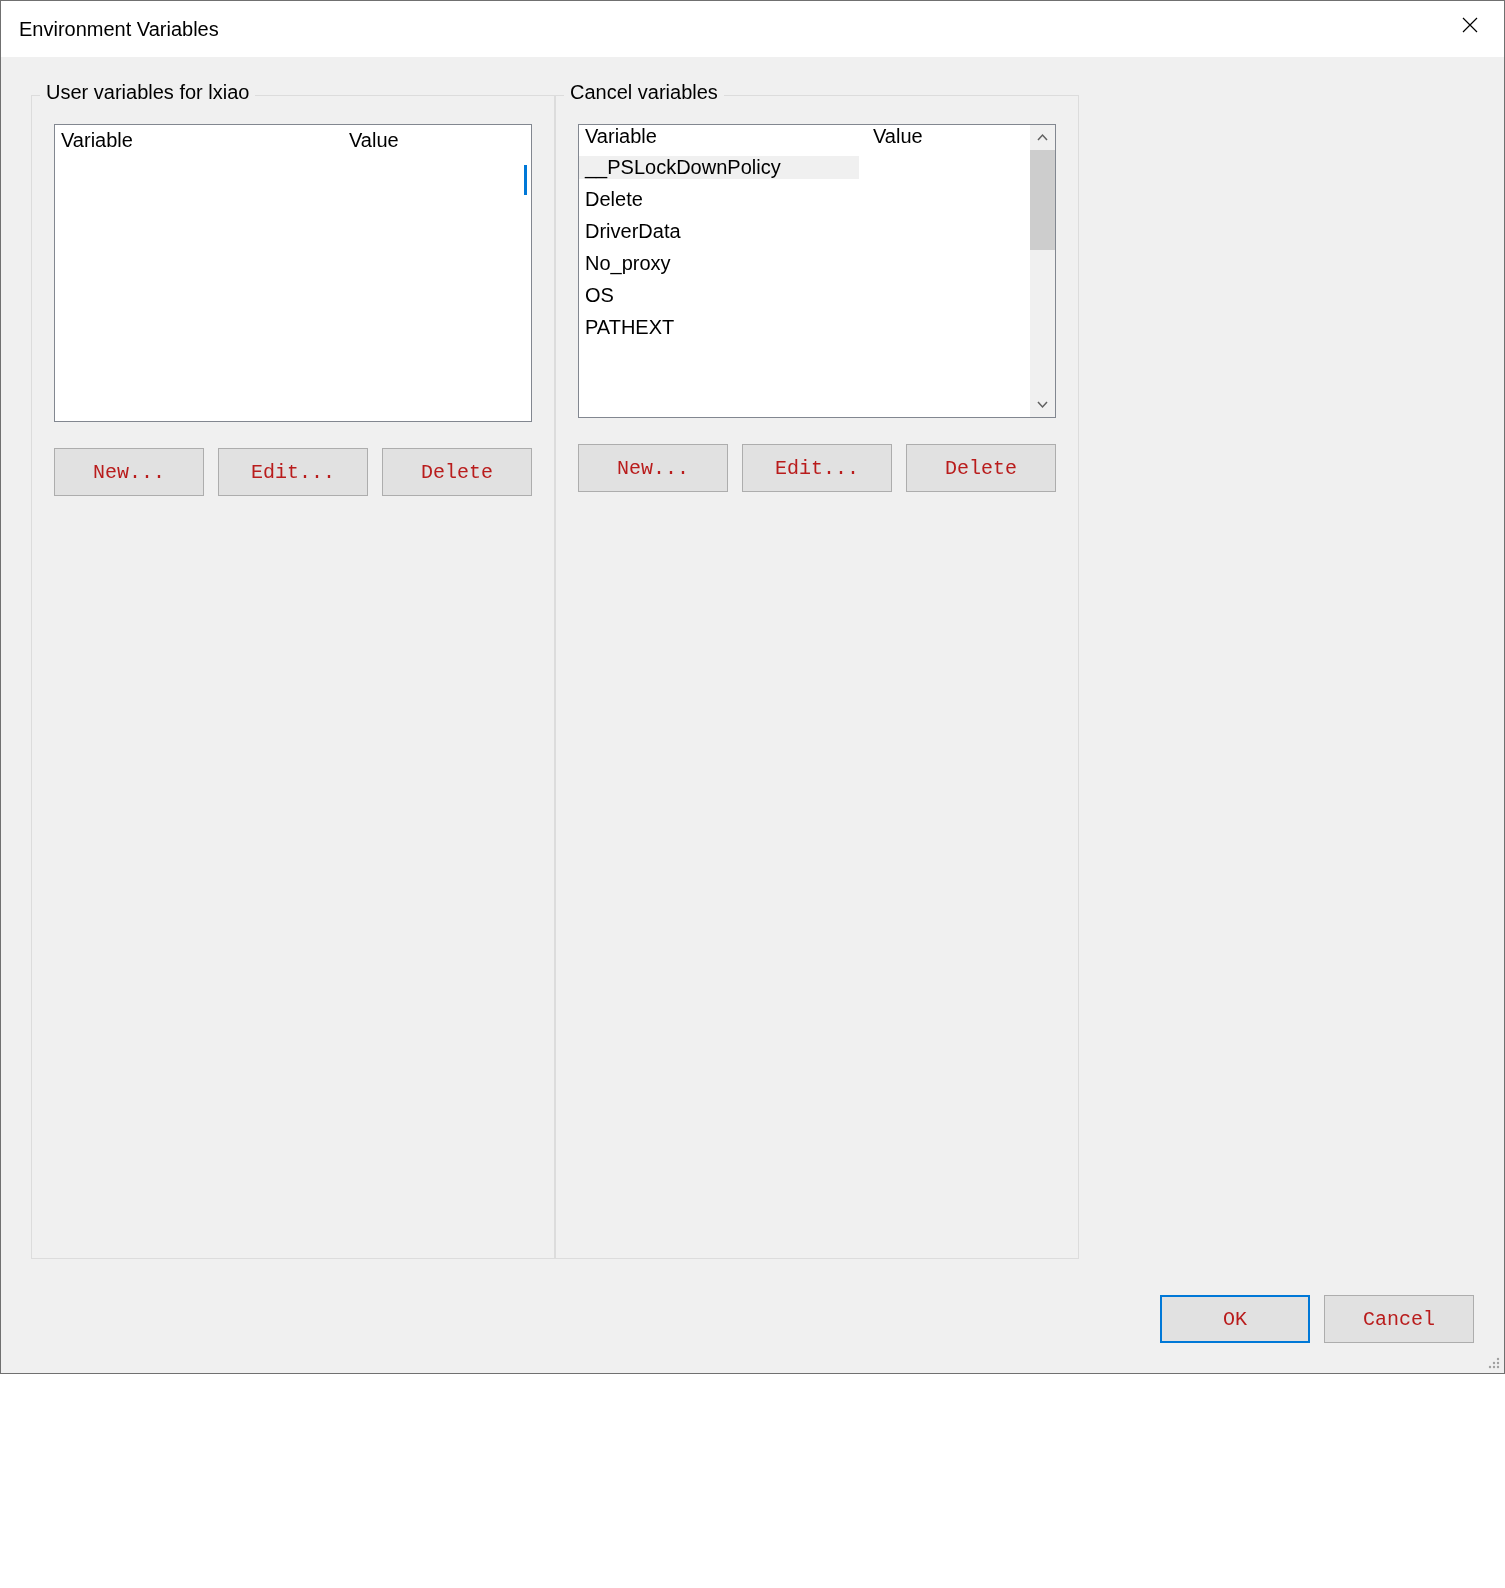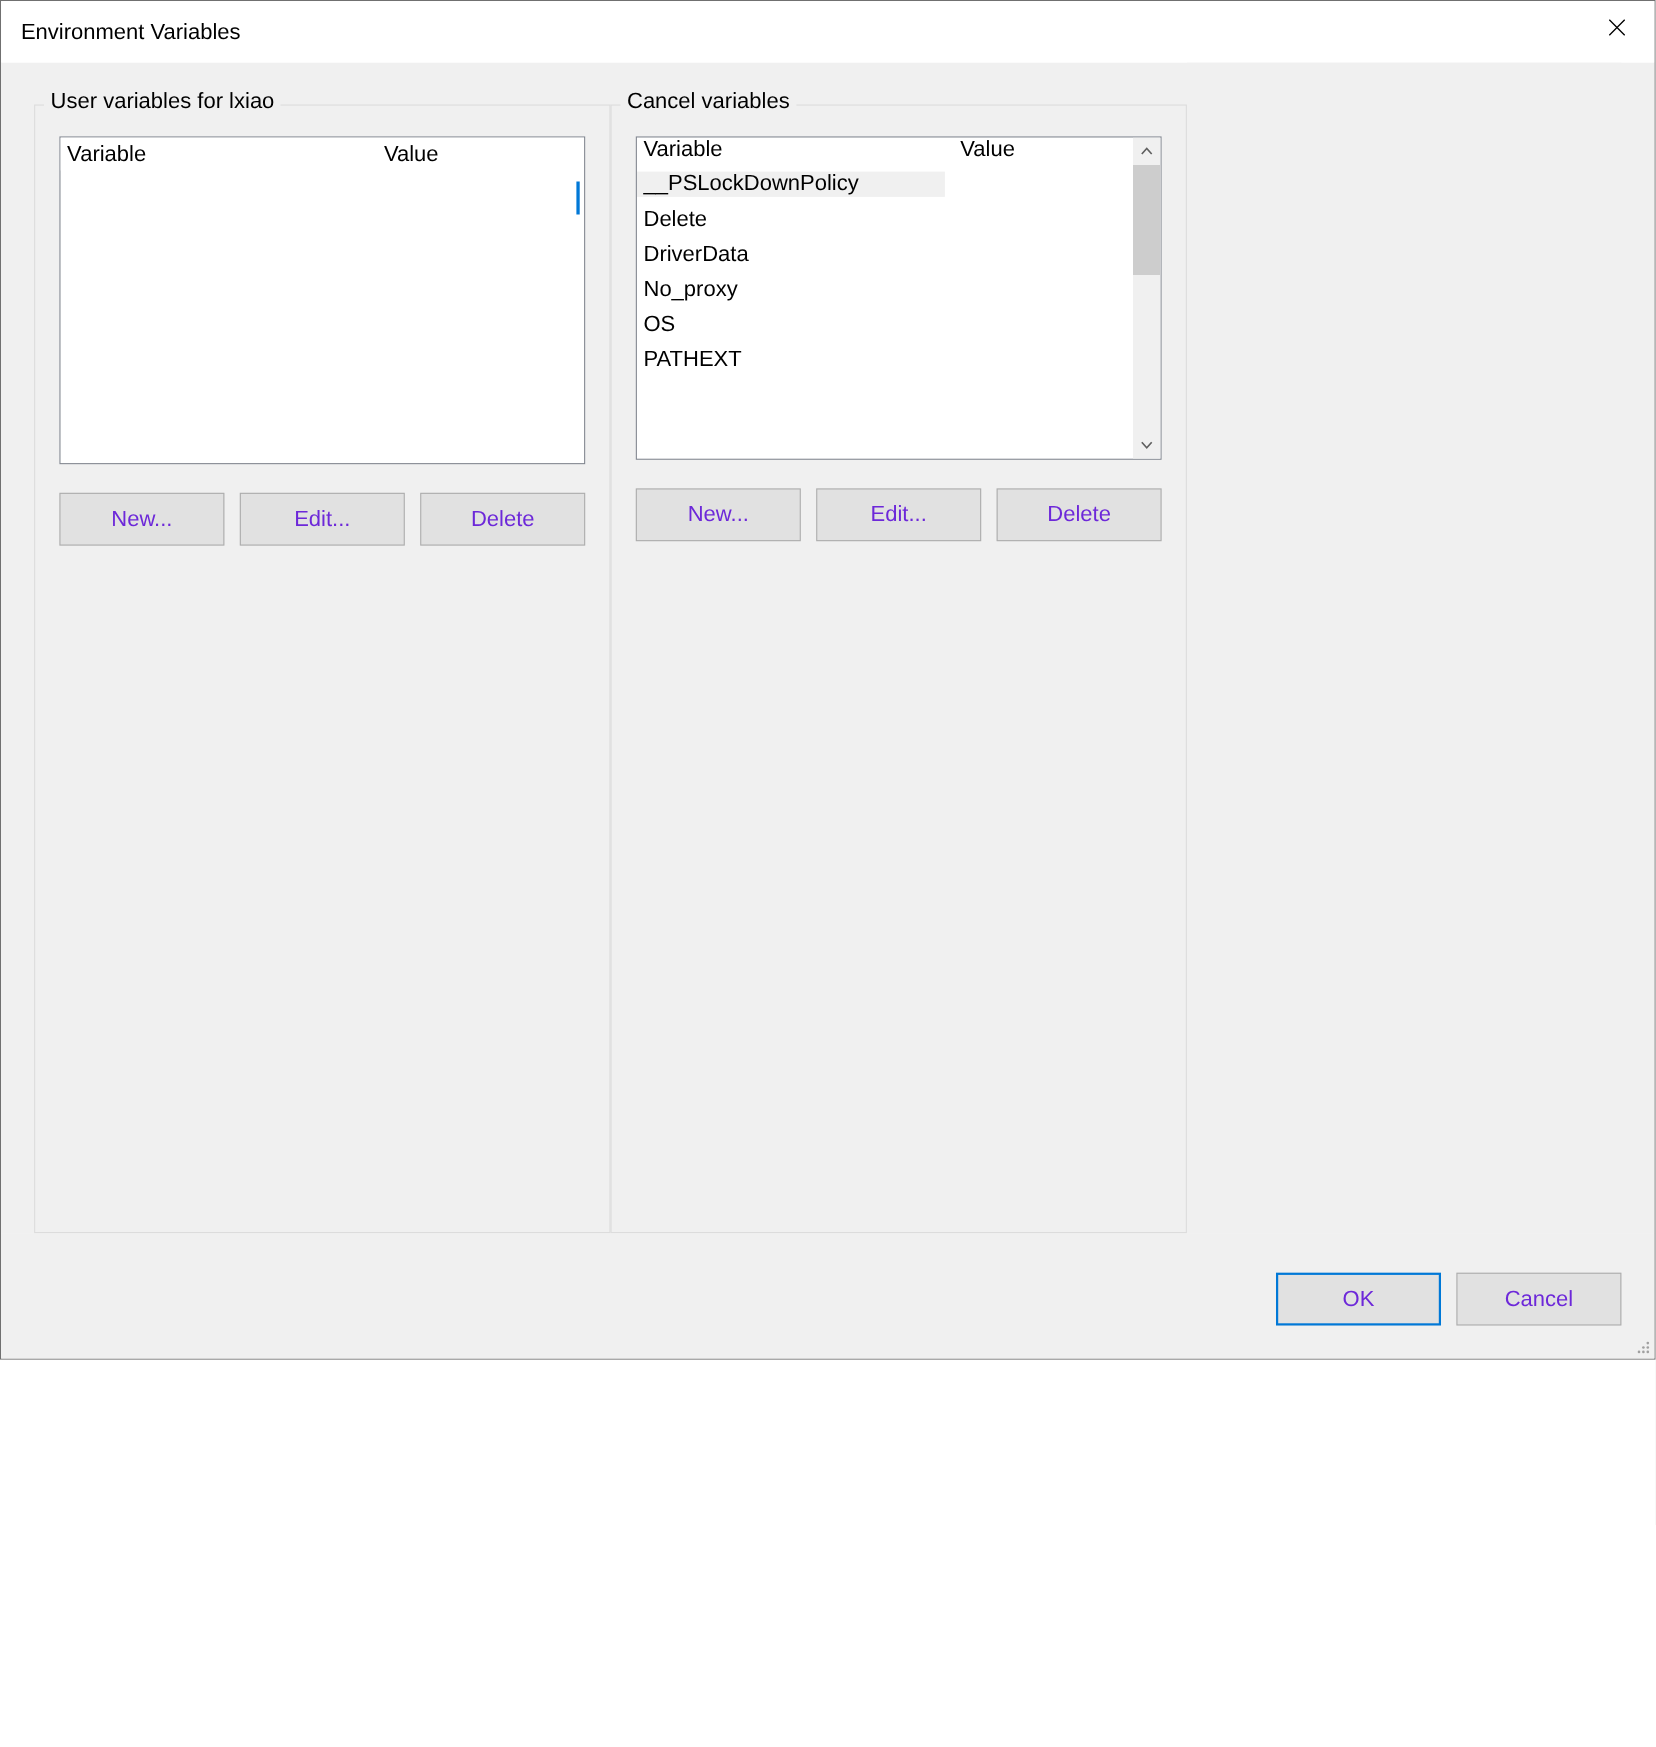--- a/index.html
+++ b/index.html
@@ -10,21 +10,21 @@
     body {
       font-family: "Segoe UI", Tahoma, sans-serif;
       font-size: 20px;
       background: #fff;
       width: 1505px;
       height: 1588px;
       overflow: hidden;
     }
     .window {
       width: 1505px;
-      height: 1236px;
+      height: 1374px;
       background: #fff;
       border: 1px solid #707070;
       display: flex;
       flex-direction: column;
       position: relative;
     }
     .titlebar {
       height: 56px;
       display: flex;
       align-items: center;
@@ -170,23 +170,23 @@
       justify-content: flex-end;
       gap: 14px;
       margin-top: 26px;
     }
     .btn {
       width: 150px;
       height: 48px;
       background: #e1e1e1;
       border: 1px solid #adadad;
       font-size: 20px;
-      color: #6d28d9;
+      color: #b91c1c;
       cursor: pointer;
-      font-family: Liberation Sans, sans-serif;
+      font-family: Liberation Mono, monospace;
     }
     .btn.primary {
       border: 2px solid #0078d7;
       background: #e1e1e1;
     }
     .dialog-buttons {
       display: flex;
       justify-content: flex-end;
       gap: 14px;
       padding: 36px 30px 30px 0;

